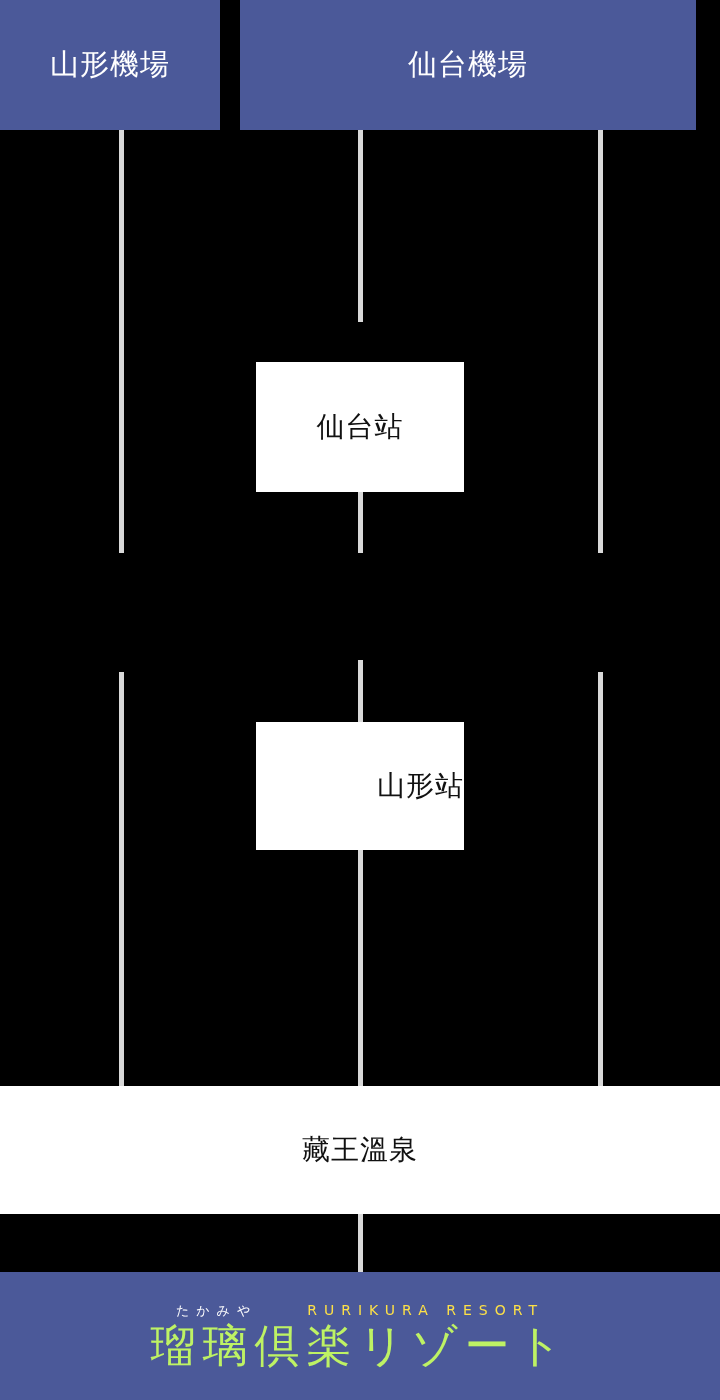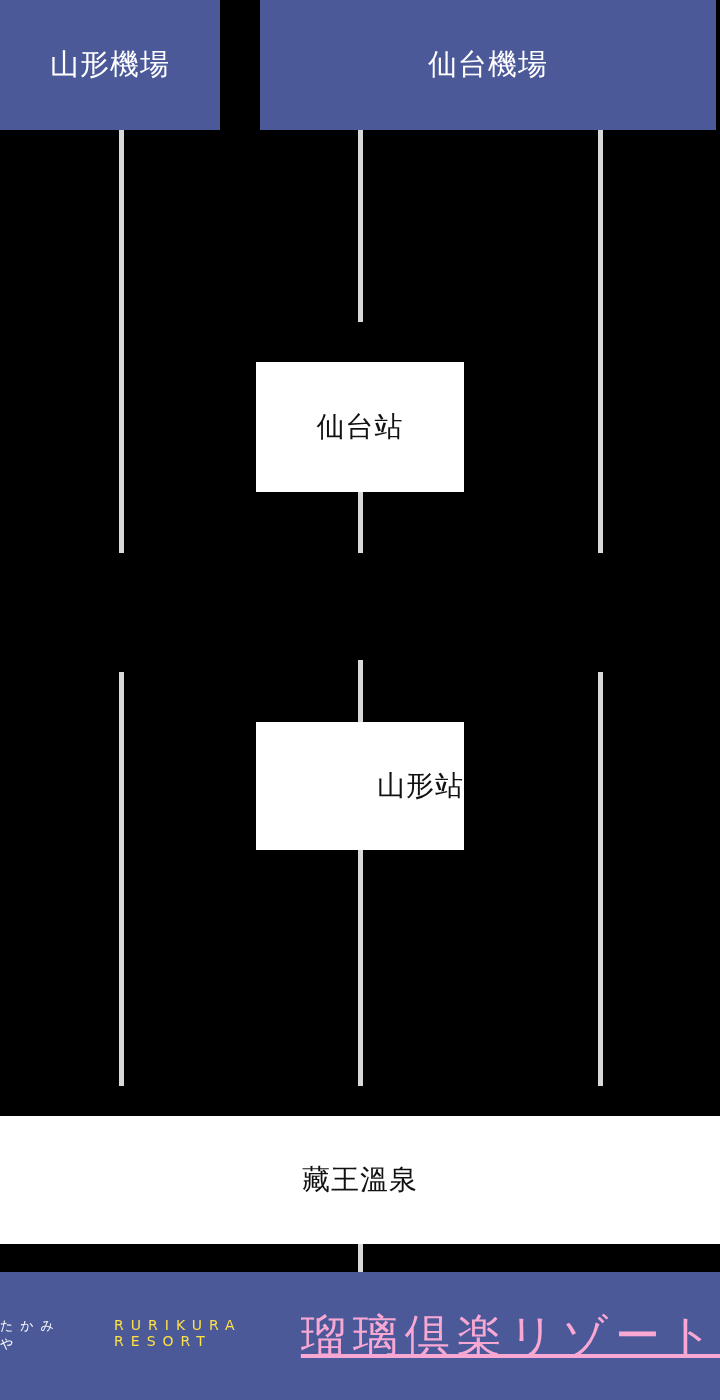--- a/index.html
+++ b/index.html
@@ -25,21 +25,21 @@
     display: flex;
     align-items: center;
     justify-content: center;
     color: #ffffff;
     font-size: 29px;
     letter-spacing: 1px;
     box-sizing: border-box;
     text-align: center;
   }
   #hdr-left  { left: 0px;   width: 220px; }
-  #hdr-right { left: 260px; width: 456px; }
+  #hdr-right { left: 240px; width: 456px; }
 
   
   .vline {
     position: absolute;
     width: 5px;
     background: #d9d9d9;
   }
 
   
   .station-box {
@@ -55,21 +55,21 @@
     letter-spacing: 1px;
     box-sizing: border-box;
   }
   #box-sendai   { top: 362px; height: 130px; }
   #box-yamagata { top: 722px; height: 128px; justify-content: flex-end; }
 
   
   #band-zao {
     position: absolute;
     left: 0;
-    top: 1116px;
+    top: 1086px;
     width: 720px;
     height: 128px;
     background: #ffffff;
     display: flex;
     align-items: center;
     justify-content: center;
     color: #111111;
     font-size: 28px;
     letter-spacing: 1px;
     box-sizing: border-box;
@@ -78,21 +78,21 @@
 
   
   #footer {
     position: absolute;
     left: 0;
     top: 1272px;
     width: 720px;
     height: 128px;
     background: #4b5999;
     display: flex;
-    flex-direction: row;
+    flex-direction: column;
     align-items: center;
     justify-content: center;
     box-sizing: border-box;
   }
   #logo-top {
     display: flex;
     align-items: baseline;
     justify-content: center;
     gap: 26px;
     margin-bottom: 2px;
@@ -102,27 +102,26 @@
     font-size: 13px;
     letter-spacing: 7px;
   }
   #logo-roman {
     color: #fde047;
     font-size: 14px;
     letter-spacing: 7px;
     margin-left: 24px;
   }
   #logo-main {
-    color: #f9a8d4;
+    color: #bef264;
     font-size: 45px;
     letter-spacing: 7px;
     font-family: "DejaVu Serif", "Liberation Serif", serif;
     line-height: 1.05;
     white-space: nowrap;
-    text-decoration: underline;
   }
 </style>
 </head>
 <body>
 
 <div id="page">
 
   <div id="hdr-left" class="hdr-block">
     <span>山形機場</span>
   </div>

